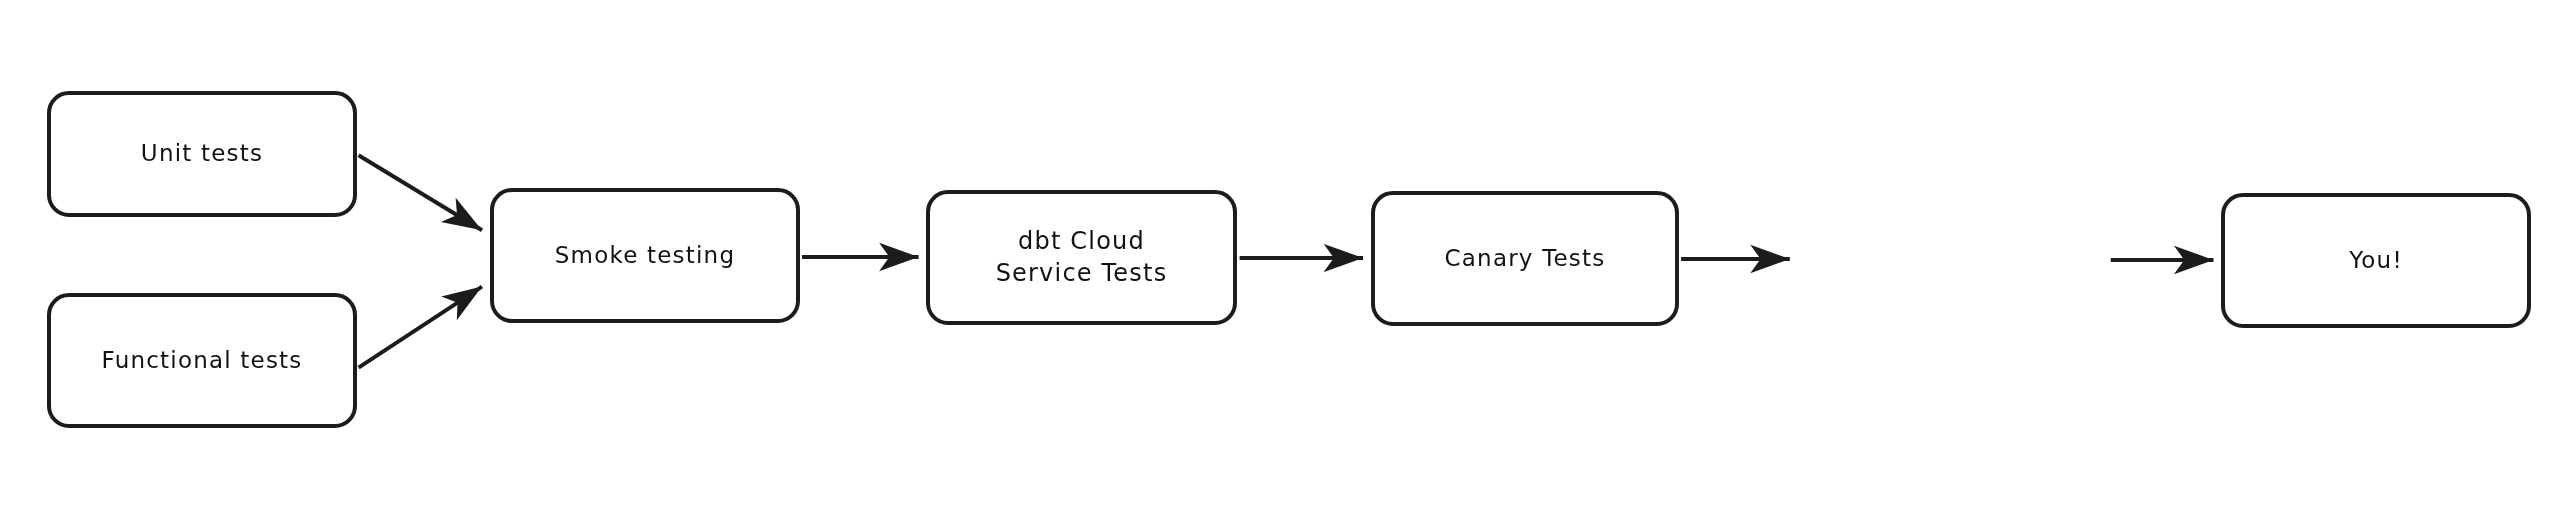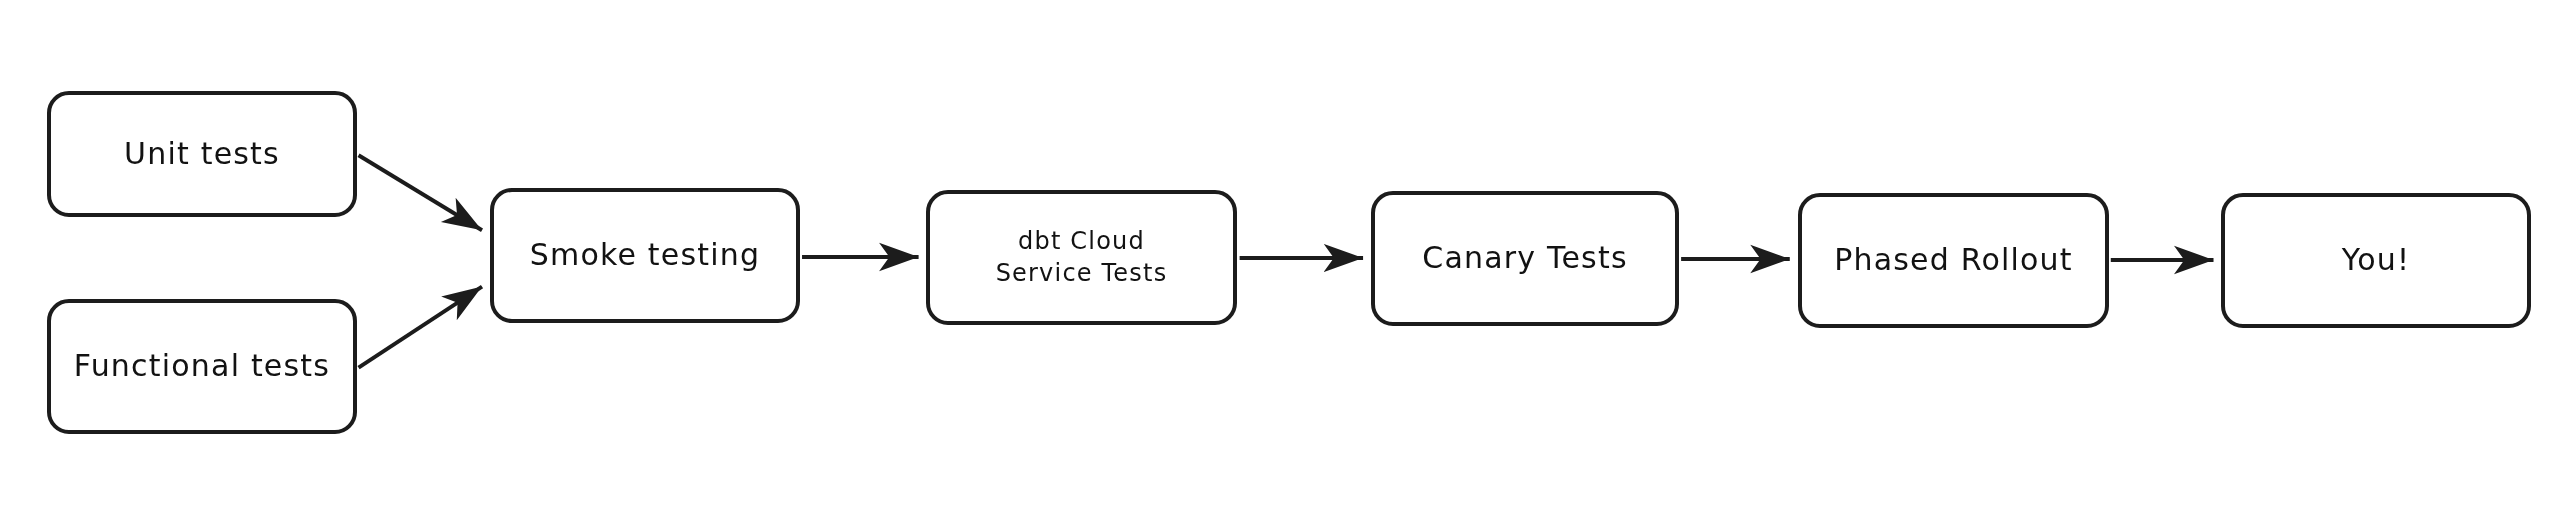--- a/index.html
+++ b/index.html
@@ -33,21 +33,21 @@
     border: 4px solid #1c1c1c;
     border-radius: 22px;
     display: flex;
     align-items: center;
     justify-content: center;
     text-align: center;
     z-index: 2;
   }
   .node-label {
     font-family: "DejaVu Sans", "Liberation Sans", sans-serif;
-    font-size: 30px;
+    font-size: 23px;
     line-height: 1.28;
     letter-spacing: 1.2px;
     color: #121212;
     white-space: pre-line;
     padding: 0 10px;
     font-weight: 400;
   }
   .node-label.two-line {
     font-size: 24px;
     line-height: 1.3;
@@ -75,39 +75,36 @@
 
     <line x1="1702" y1="262" x2="1812" y2="262" stroke="#1c1c1c" stroke-width="4" marker-end="url(#arrowhead)"></line>
 
     <line x1="2137" y1="263" x2="2241" y2="263" stroke="#1c1c1c" stroke-width="4" marker-end="url(#arrowhead)"></line>
   </svg>
 
   <div class="node" id="node-unit-tests" style="left:47px; top:91px; width:310px; height:126px;">
     <span class="node-label">Unit tests</span>
   </div>
 
-  <div class="node" id="node-functional-tests" style="left:47px; top:299px; width:310px; height:135px;">
+  <div class="node" id="node-functional-tests" style="left:47px; top:293px; width:310px; height:135px;">
     <span class="node-label">Functional tests</span>
   </div>
 
   <div class="node" id="node-smoke-testing" style="left:490px; top:188px; width:310px; height:135px;align-items:center;">
     <span class="node-label">Smoke testing</span>
   </div>
 
   <div class="node" id="node-dbt-cloud-service-tests" style="left:926px; top:190px; width:311px; height:135px;">
     <span class="node-label two-line">dbt Cloud
 Service Tests</span>
   </div>
 
   <div class="node" id="node-canary-tests" style="left:1371px; top:191px; width:308px; height:135px;">
     <span class="node-label">Canary Tests</span>
   </div>
 
-  <div class="node" id="node-phased-rollout" style="left:1798px; top:193px; width:311px; height:135px;">
-    <span class="node-label">Phased Rollout</span>
-  </div>
 
   <div class="node" id="node-you" style="left:2221px; top:193px; width:310px; height:135px;">
     <span class="node-label">You!</span>
   </div>
 
 </div>
 
 
 </body></html>

